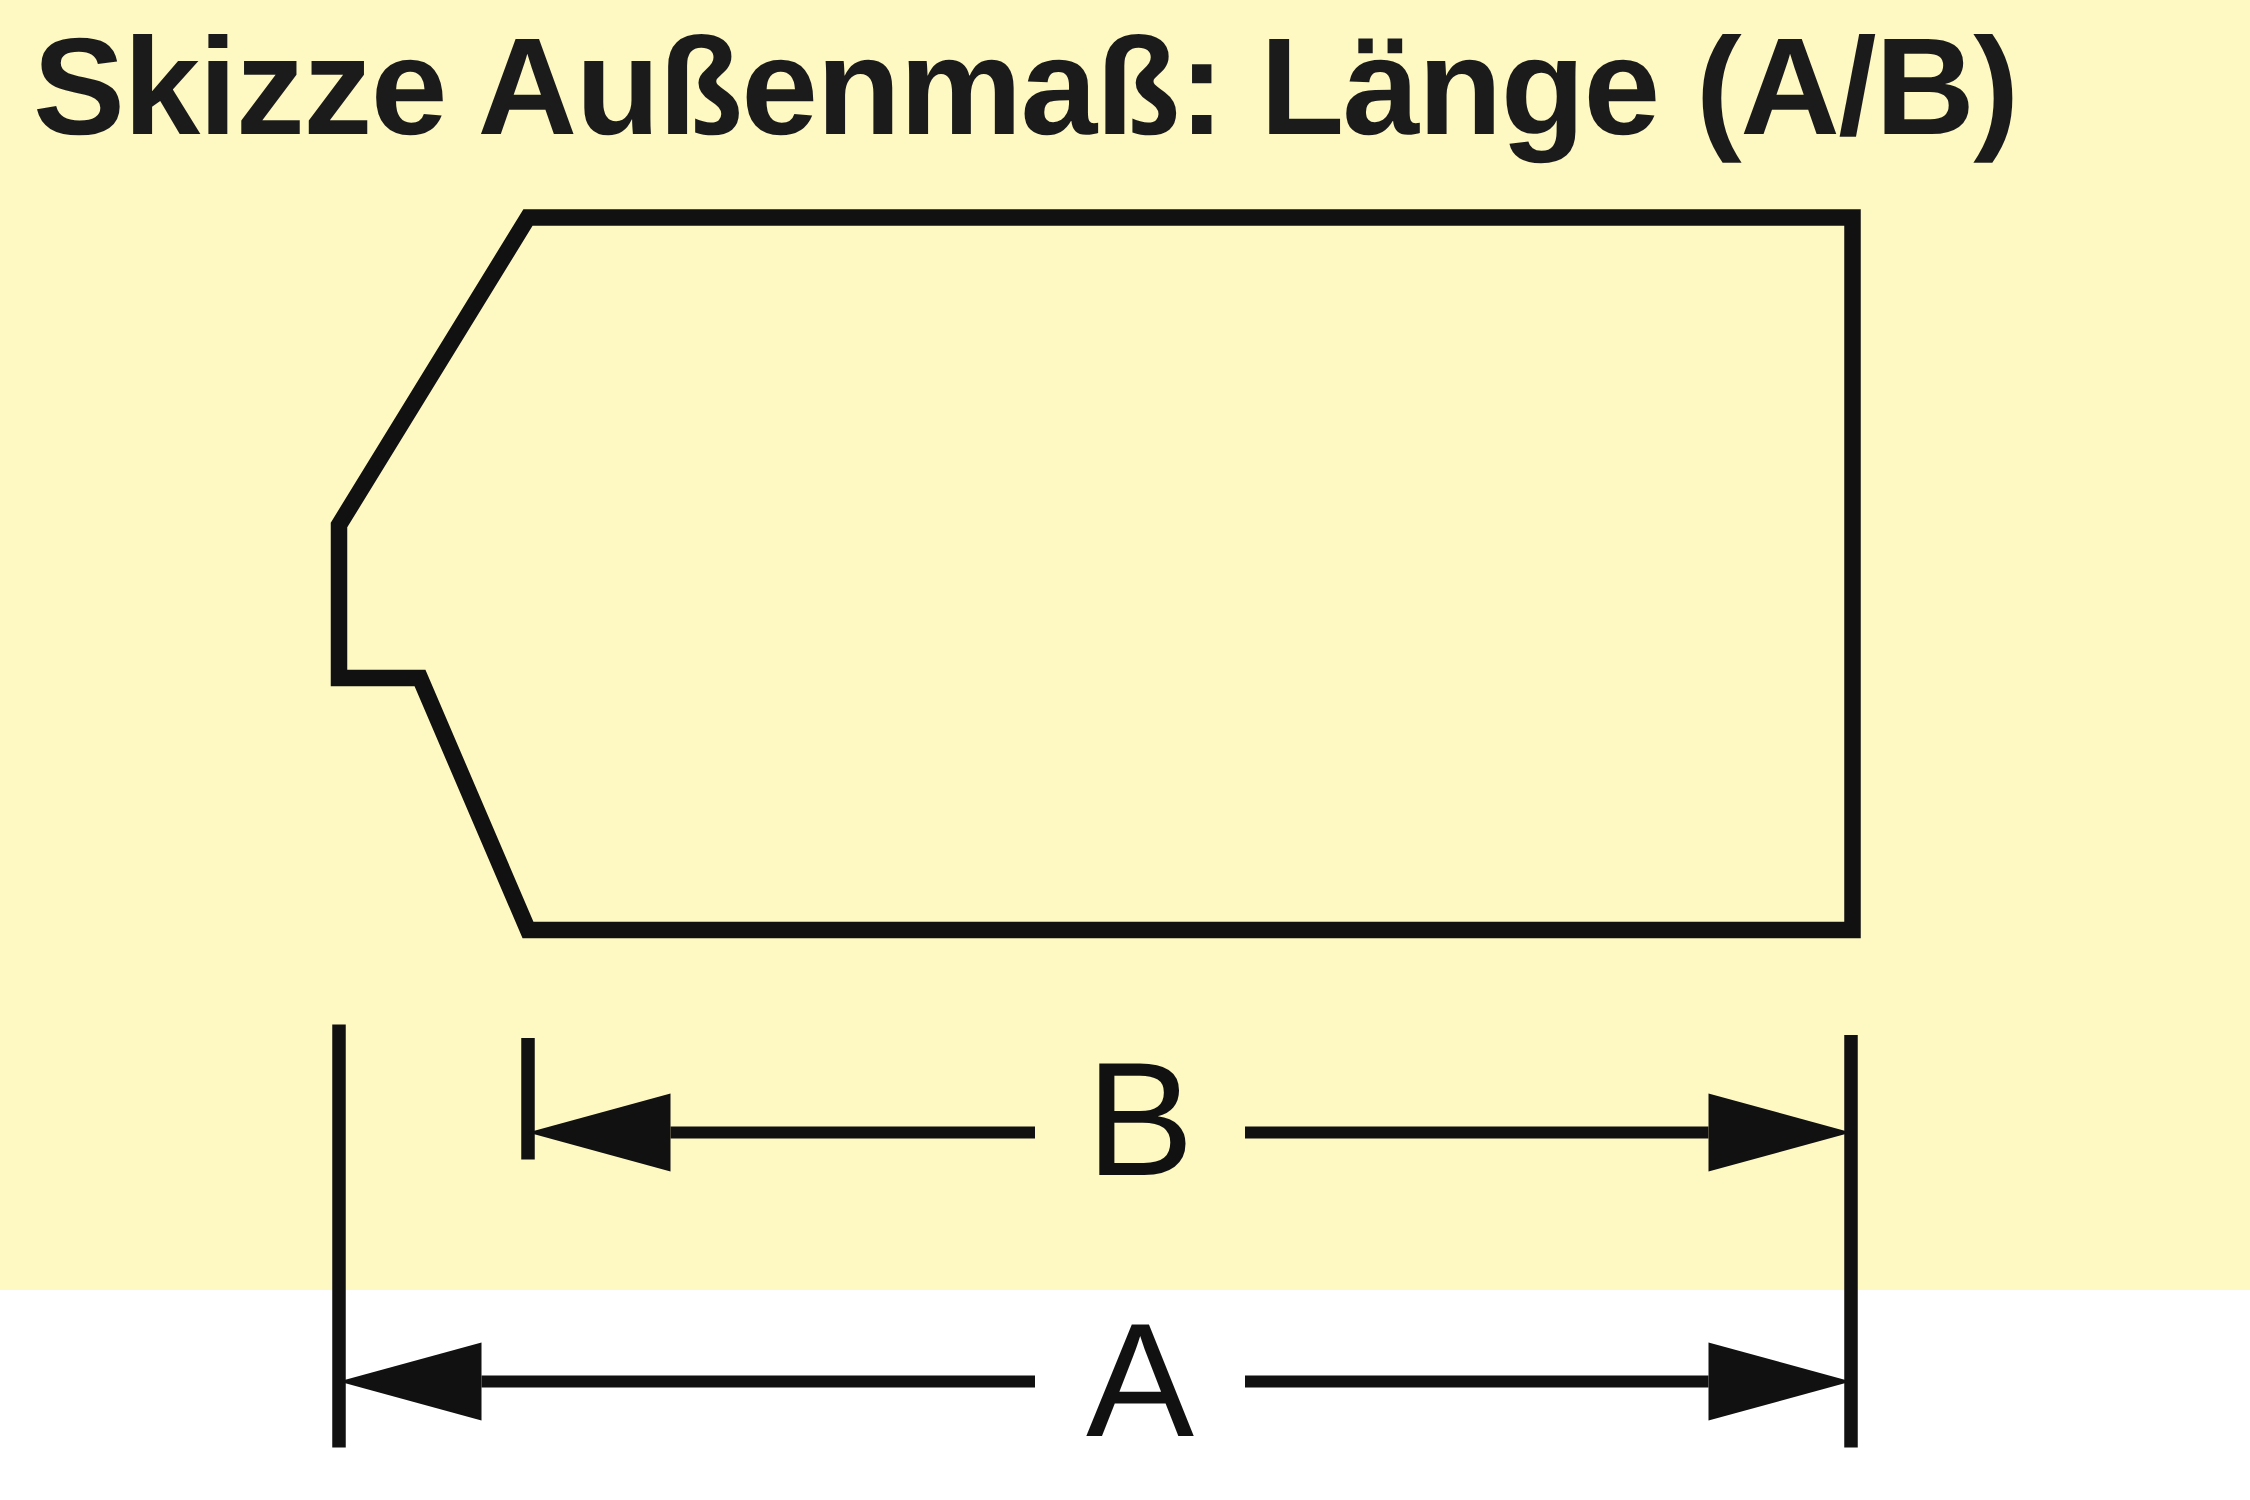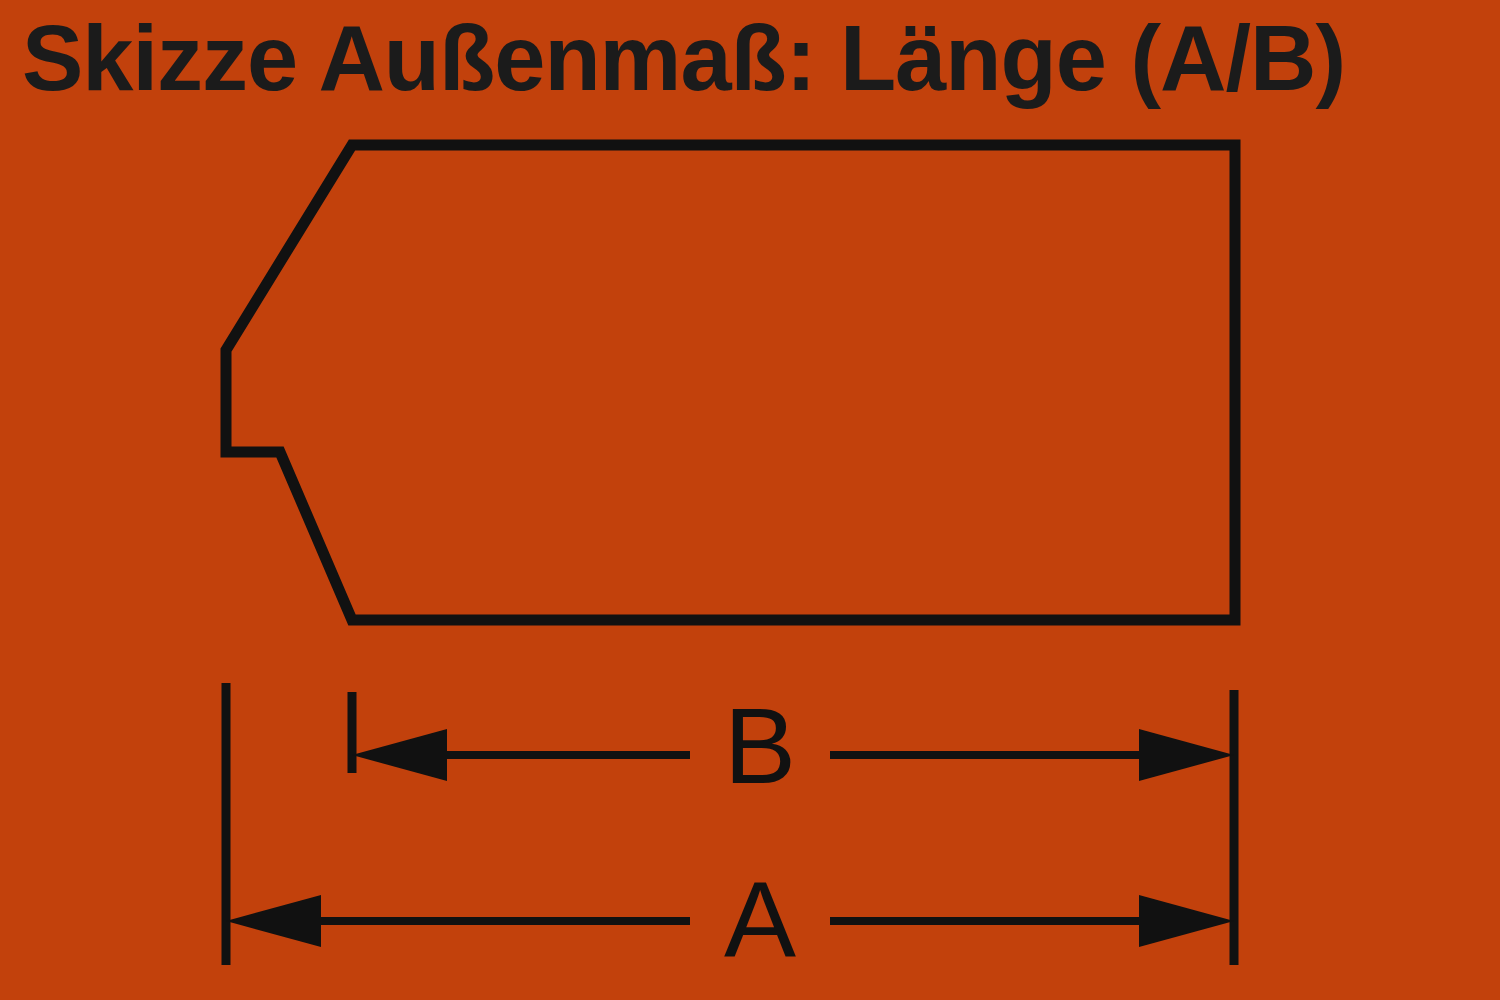--- a/index.html
+++ b/index.html
@@ -12,22 +12,22 @@
     height: 1000px;
     font-family: "Liberation Sans", sans-serif;
     position: relative;
     overflow: hidden;
   }
   #page {
     position: absolute;
     left: 0;
     top: 0;
     width: 1500px;
-    height: 1000px;
-    background: #c2410c;
+    height: 860px;
+    background: #fef9c3;
   }
   #title {
     position: absolute;
     left: 22px;
     top: 6px;
     font-family: "Liberation Sans", sans-serif;
     font-weight: bold;
     font-size: 92px;
     line-height: 104px;
     letter-spacing: -1px;

